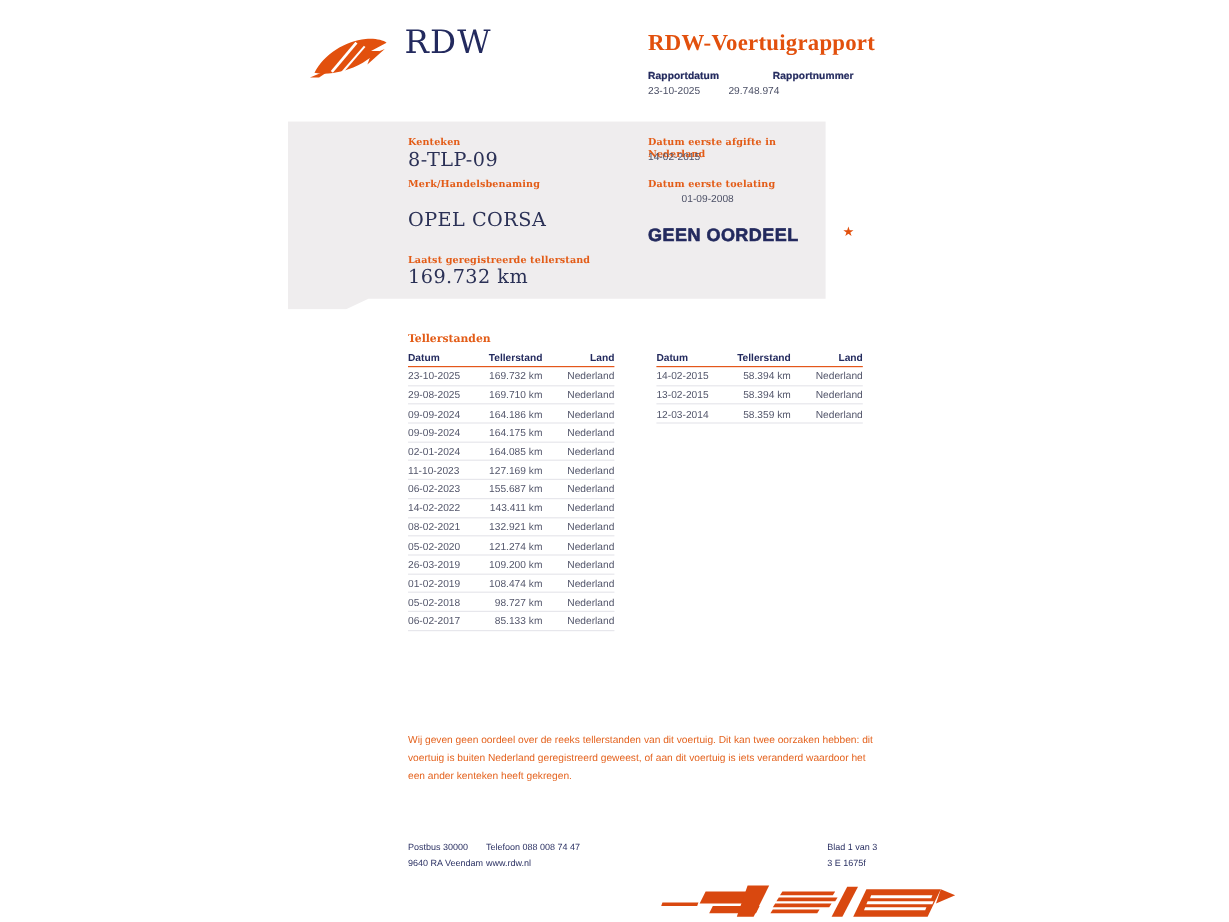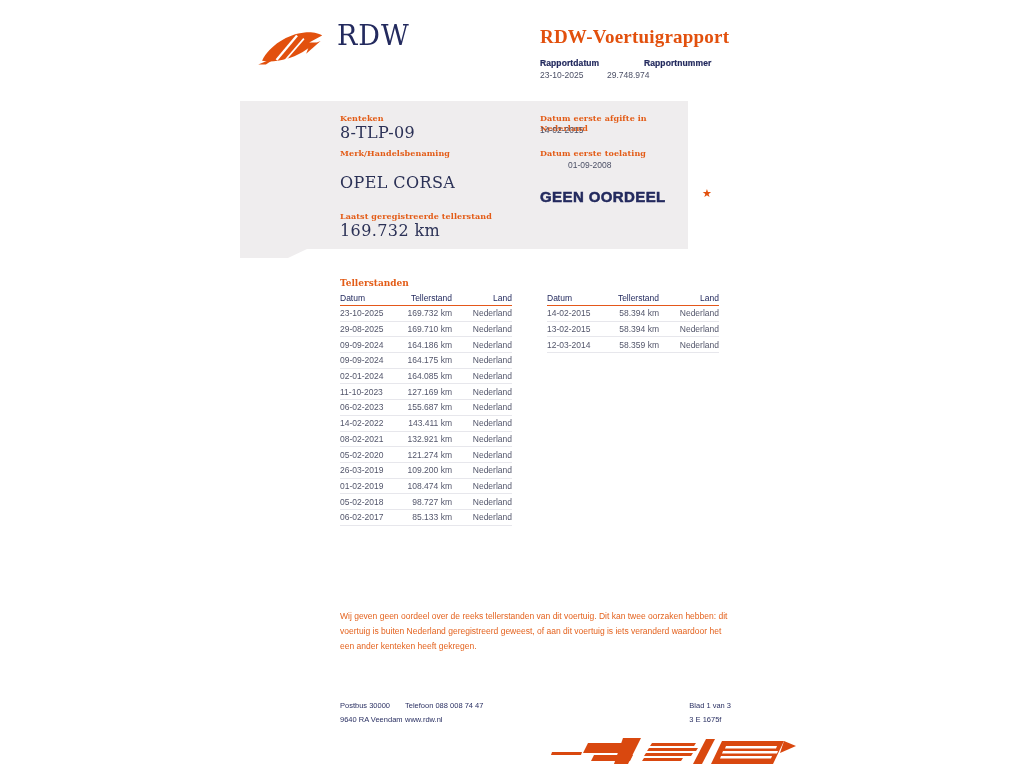--- a/index.html
+++ b/index.html
@@ -47,21 +47,21 @@
 
   
   .section-title{
     font-family:"DejaVu Serif", serif;font-weight:bold;font-size:9px;
     color:#e35c17;
   }
   .otable{width:172px;}
   .thead{
     display:grid;grid-template-columns:62px 1fr 60px;align-items:end;
     height:13px;padding-bottom:2px;border-bottom:1.5px solid #e4571a;
-    font-size:8.5px;font-weight:normal;color:#232a5e;
+    font-size:8.5px;font-weight:bold;color:#232a5e;
   }
   .thead .c1{text-align:right;}
   .thead .c2{text-align:right;}
   .trow{
     display:grid;grid-template-columns:62px 1fr 60px;align-items:center;
     height:14.7px;border-bottom:1px solid #e7e7ec;
     font-size:8.5px;color:#53566b;
   }
   .trow .c1{text-align:right;}
   .trow .c2{text-align:right;}

